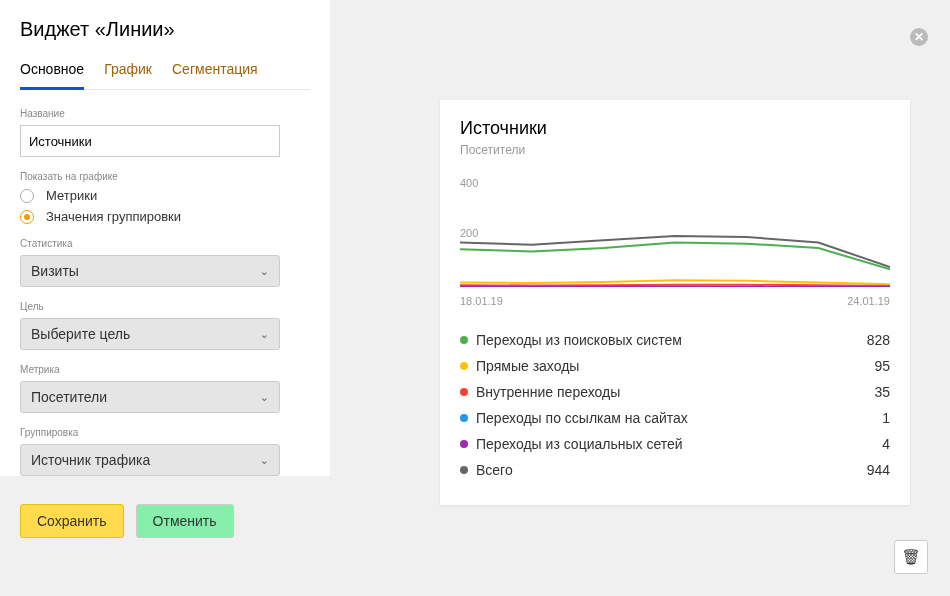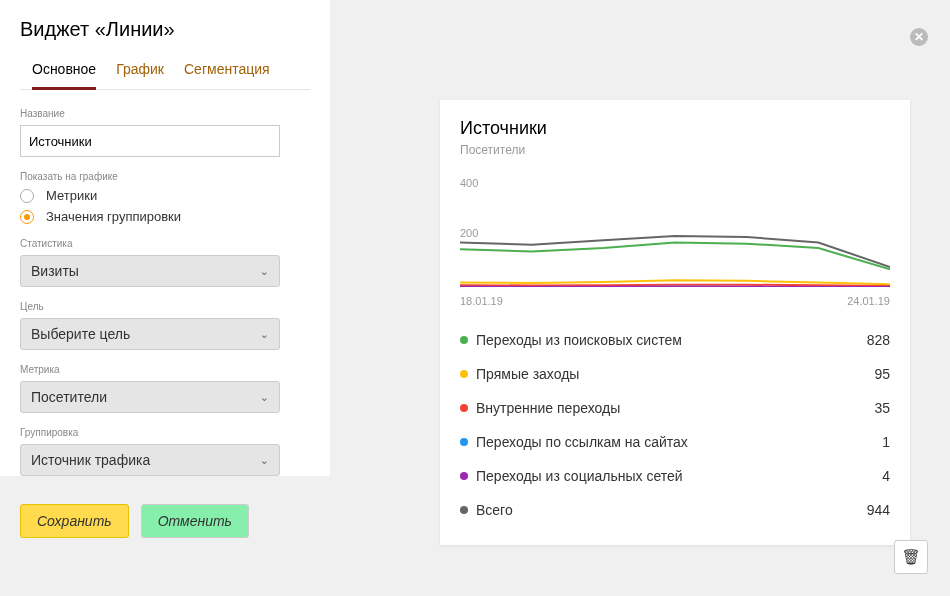--- a/index.html
+++ b/index.html
@@ -1,42 +1,42 @@
 <!DOCTYPE html>
 <html><head>
 <meta charset="utf-8">
 <style>
 * { box-sizing: border-box; margin: 0; padding: 0; }
 body { font-family: Arial, sans-serif; font-size: 13px; color: #333; background: #f0f0f0; width: 950px; height: 596px; position: relative; }
 .sidebar { position: absolute; left: 0; top: 0; width: 330px; height: 476px; background: #fff; padding: 18px 20px; }
 .title { font-size: 20px; font-weight: normal; color: #000; margin-bottom: 20px; }
 .tabs { display: flex; gap: 20px; border-bottom: 1px solid #e5e5e5; margin-bottom: 18px; }
 .tab { padding-bottom: 10px; color: #a16207; cursor: pointer; font-size: 14px; }
-.tab.active { color: #000; border-bottom: 3px solid #7f1d1d; margin-bottom: -1px; margin-left: 12px; }
+.tab.active { color: #000; border-bottom: 3px solid #1d4ed8; margin-bottom: -1px; }
 .field-label { color: #888; font-size: 10px; margin-bottom: 6px; margin-top: 14px; }
 .text-input { width: 260px; height: 32px; border: 1px solid #ccc; padding: 0 8px; font-size: 13px; }
 .radio-group { margin-top: 6px; }
 .radio-row { display: flex; align-items: center; gap: 12px; margin-bottom: 6px; cursor: pointer; }
 .radio-circle { width: 14px; height: 14px; border: 1px solid #aaa; border-radius: 50%; display: flex; align-items: center; justify-content: center; }
 .radio-circle.checked { border-color: #f90; }
 .radio-dot { width: 6px; height: 6px; border-radius: 50%; background: #f90; }
 .select { width: 260px; height: 32px; border: 1px solid #ccc; border-radius: 3px; padding: 0 10px; display: flex; align-items: center; justify-content: space-between; cursor: pointer; font-size: 14px; background: #e5e5e5; }
 .chevron { font-size: 11px; color: #666; }
 .btn-row { display: flex; gap: 12px; margin-top: 28px; }
-.btn { height: 34px; padding: 0 16px; border-radius: 3px; cursor: pointer; font-size: 14px; display: flex; align-items: center; font-style: italic; }
+.btn { height: 34px; padding: 0 16px; border-radius: 3px; cursor: pointer; font-size: 14px; display: flex; align-items: center; }
 .btn-primary { background: #ffdb4d; border: 1px solid #e6c200; }
 .btn-secondary { background: #86efac; border: 1px solid #ccc; }
 .preview { position: absolute; left: 440px; top: 100px; width: 470px; background: #fff; padding: 18px 20px 22px; box-shadow: 0 1px 3px rgba(0,0,0,0.08); }
 .preview-title { font-size: 18px; color: #000; margin-bottom: 4px; }
 .preview-sub { font-size: 12px; color: #999; margin-bottom: 20px; }
 .chart { position: relative; height: 130px; margin-bottom: 20px; }
 .y-label { position: absolute; left: 0; font-size: 11px; color: #999; }
 .chart-svg { position: absolute; left: 0; top: 10px; width: 430px; height: 100px; }
 .x-label { position: absolute; top: 118px; font-size: 11px; color: #999; }
-.legend-row { display: flex; align-items: center; justify-content: space-between; padding: 5px 0; font-size: 14px; margin-top: 8px; }
+.legend-row { display: flex; align-items: center; justify-content: space-between; padding: 5px 0; font-size: 14px; }
 .legend-left { display: flex; align-items: center; gap: 8px; }
 .dot { width: 8px; height: 8px; border-radius: 50%; }
 .close-btn { position: absolute; right: 22px; top: 28px; width: 18px; height: 18px; cursor: pointer; }
 .close-circle { width: 18px; height: 18px; border-radius: 50%; background: #bbb; color: #fff; display: flex; align-items: center; justify-content: center; font-size: 12px; font-weight: bold; }
 .trash-btn { position: absolute; right: 22px; bottom: 22px; width: 34px; height: 34px; border: 1px solid #ccc; border-radius: 3px; background: #fff; display: flex; align-items: center; justify-content: center; cursor: pointer; font-size: 15px; }
 </style>
 </head>
 <body>
 
 <div class="sidebar">

